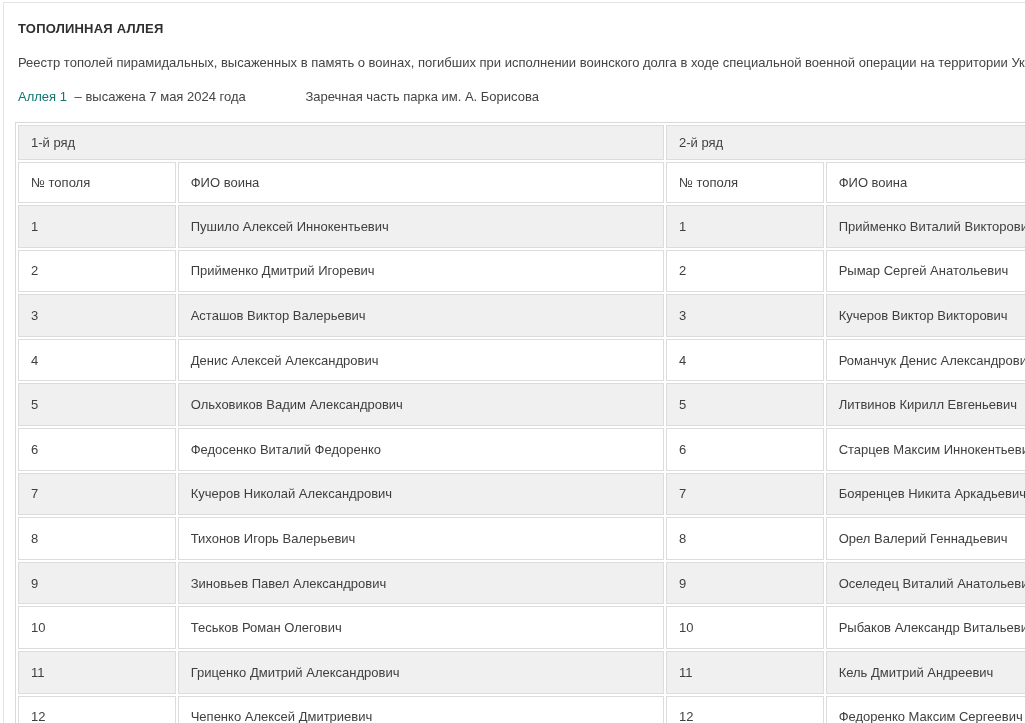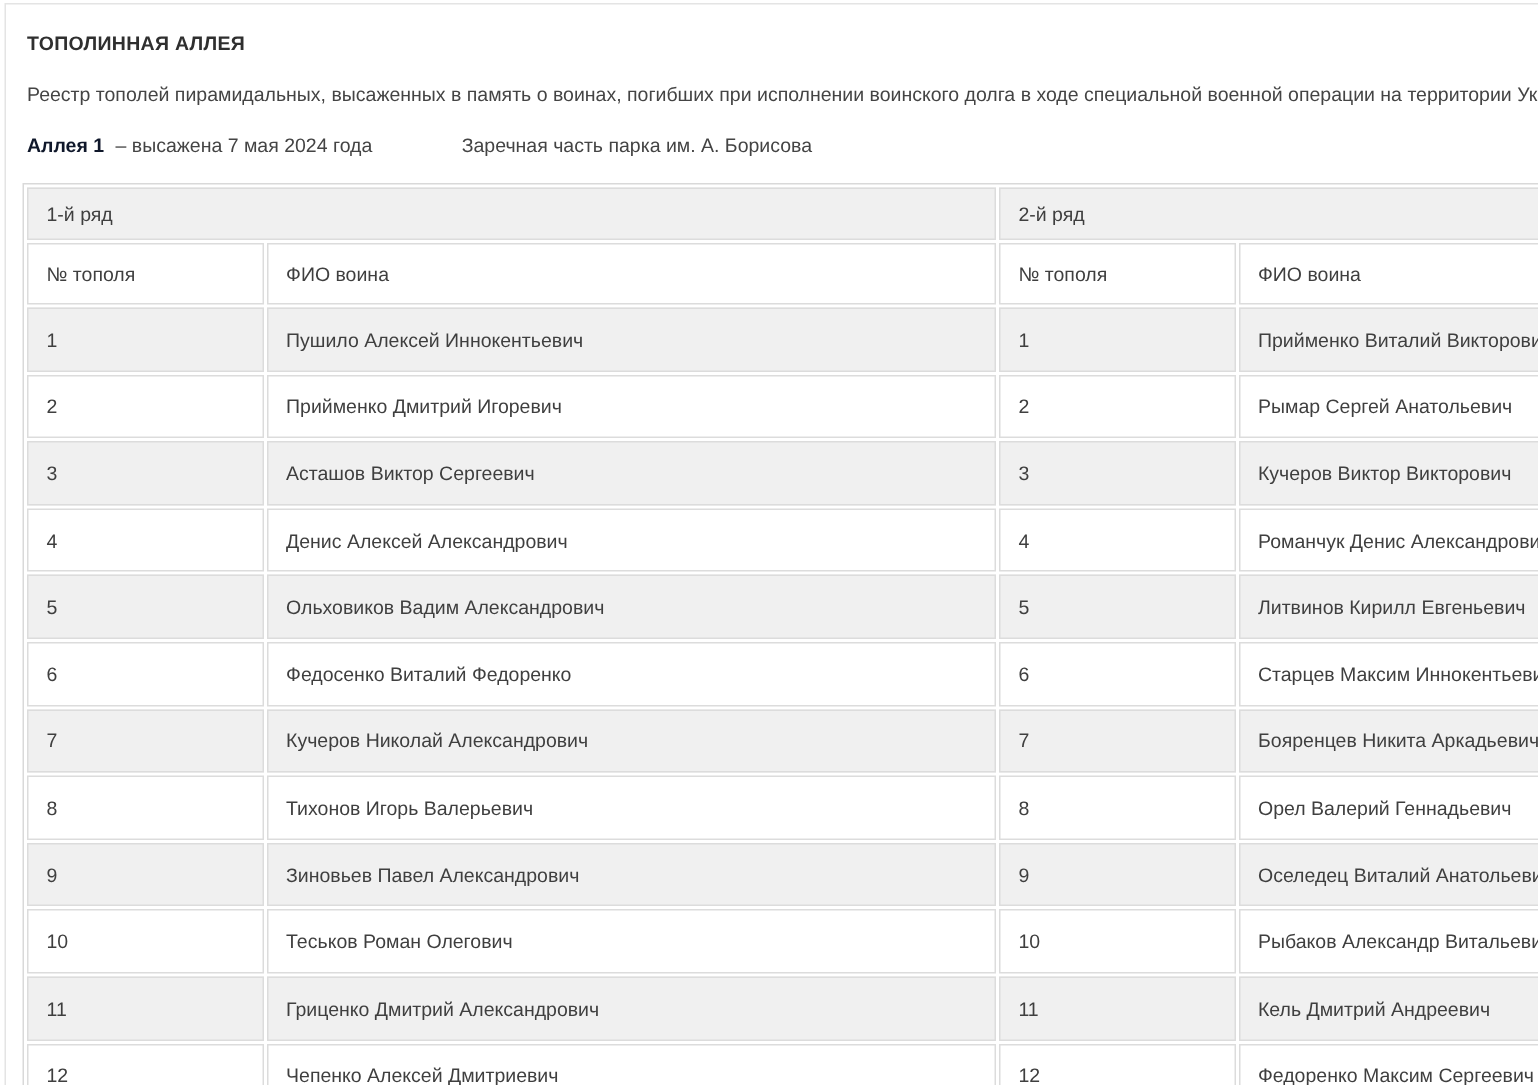--- a/index.html
+++ b/index.html
@@ -35,21 +35,21 @@
     font-size: 13px;
     color: #444444;
     white-space: nowrap;
   }
   .alley-line {
     margin: 19px 0 0 0;
     font-size: 13px;
     color: #444444;
     white-space: nowrap;
   }
-  .alley-label { font-weight: bold; color: #0f172a; text-align: right; }
+  .alley-label { font-weight: normal; color: #0f766e; text-align: right; }
   .alley-planted { margin-left: 4px; text-align: right; }
   .alley-location { margin-left: 56px; }
 
   table.registry {
     margin: 18px 0 0 -3px;
     border: 1px solid #d9d9d9;
     border-collapse: separate;
     border-spacing: 2px;
     table-layout: fixed;
     width: 1308px;
@@ -122,21 +122,21 @@
         <td>Прийменко Виталий Викторович</td>
       </tr>
       <tr>
         <td>2</td>
         <td>Прийменко Дмитрий Игоревич</td>
         <td>2</td>
         <td>Рымар Сергей Анатольевич</td>
       </tr>
       <tr>
         <td>3</td>
-        <td>Асташов Виктор Сергеевич</td>
+        <td>Асташов Виктор Валерьевич</td>
         <td>3</td>
         <td>Кучеров Виктор Викторович</td>
       </tr>
       <tr>
         <td>4</td>
         <td>Денис Алексей Александрович</td>
         <td>4</td>
         <td>Романчук Денис Александрович</td>
       </tr>
       <tr>

